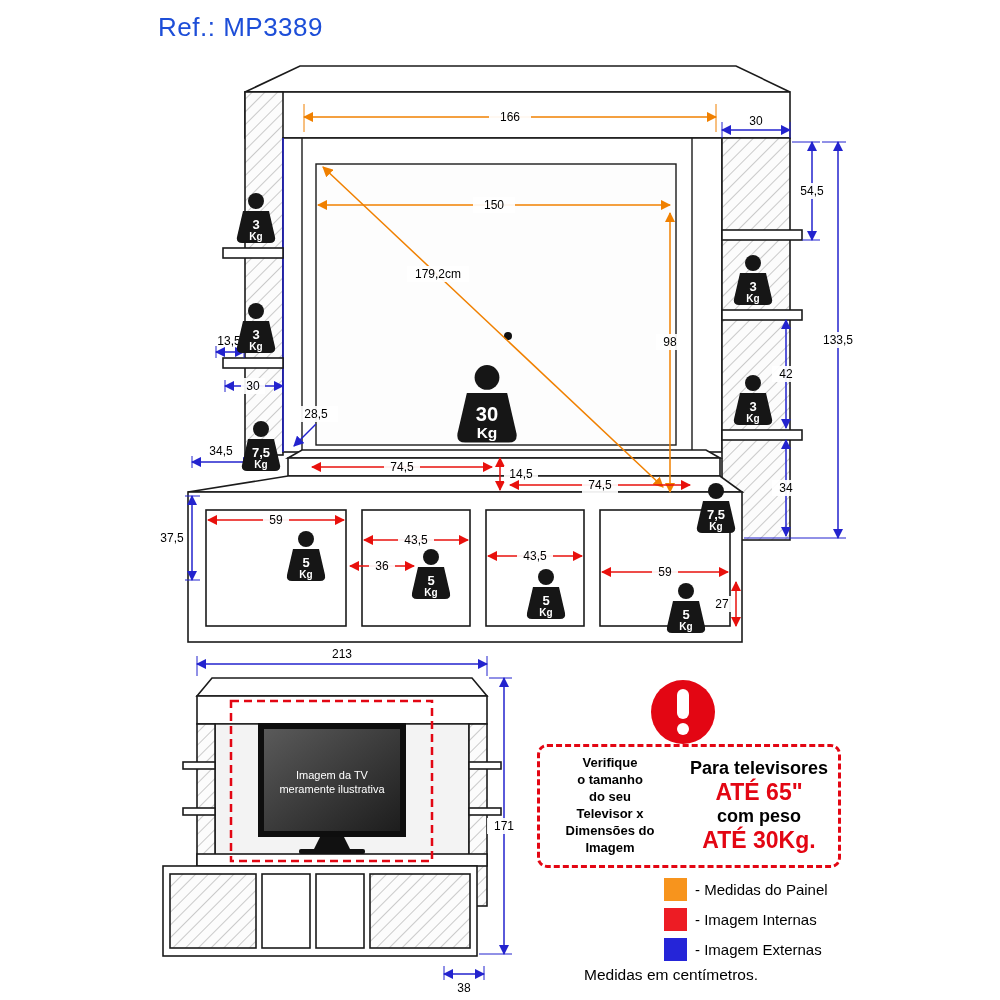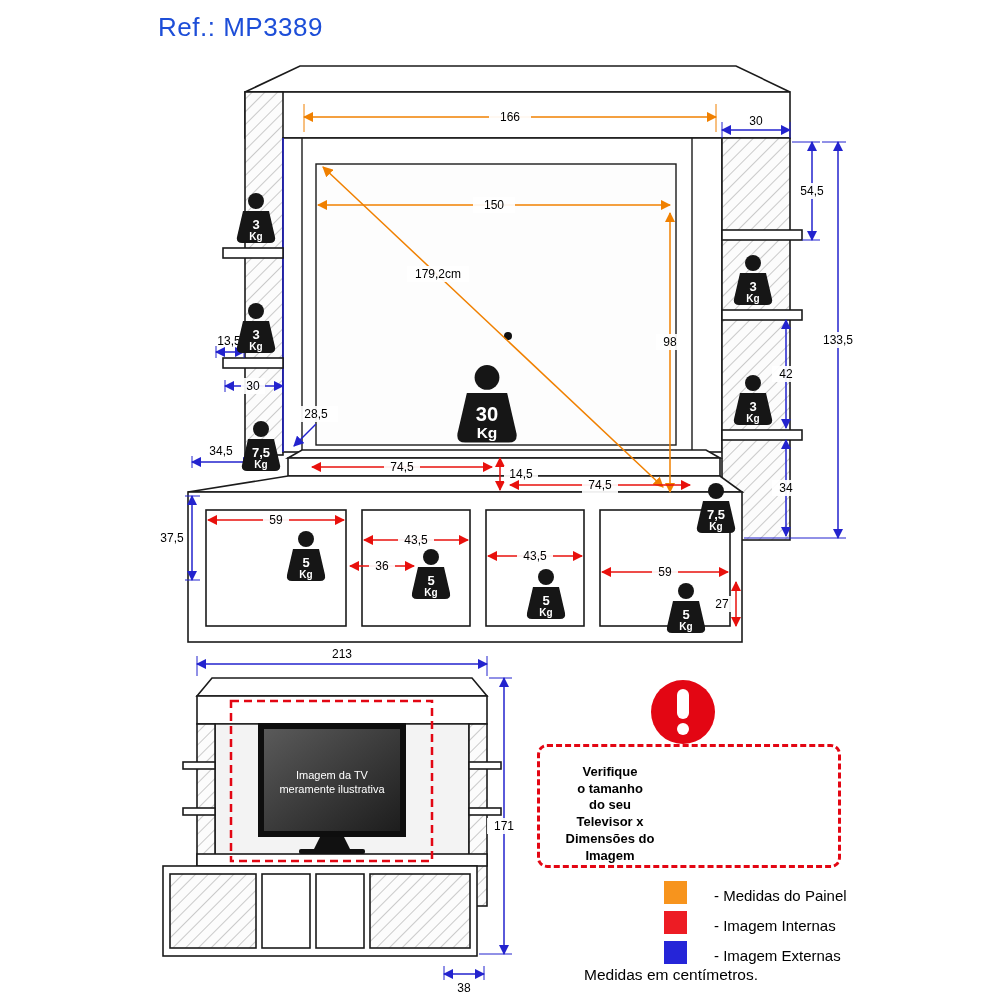--- a/index.html
+++ b/index.html
@@ -20,28 +20,28 @@
   .dim{font-size:12px;fill:#000;text-anchor:middle;}
   .wfill{fill:#161616;}
   .wv{font-size:13px;font-weight:bold;fill:#fff;text-anchor:middle;}
   .wu{font-size:10px;font-weight:bold;fill:#fff;text-anchor:middle;}
   .tvtxt{font-size:11px;fill:#fff;text-anchor:middle;}
   .dashed-tv{fill:none;stroke:#E30613;stroke-width:2.5;stroke-dasharray:8 5;}
 
   .warn-circle{left:651px;top:680px;width:64px;height:64px;background:#e30613;border-radius:50%;z-index:3;}
   .warn-bar{position:absolute;left:26px;top:9px;width:12px;height:30px;background:#fff;border-radius:6px;}
   .warn-dot{position:absolute;left:26px;top:43px;width:12px;height:12px;background:#fff;border-radius:50%;}
-  .warn-box{left:537px;top:744px;width:298px;height:118px;border:3px dashed #e30613;border-radius:10px;display:flex;align-items:flex-end;z-index:2;}
+  .warn-box{left:537px;top:744px;width:298px;height:118px;border:3px dashed #e30613;border-radius:10px;display:flex;align-items:center;z-index:2;}
   .warn-left{width:47%;text-align:center;font-size:13px;font-weight:bold;color:#000;line-height:1.3;}
   .warn-right{width:53%;text-align:center;font-weight:bold;color:#000;line-height:1.18;}
   .warn-right .big{font-size:18px;}
   .warn-right .red{font-size:23px;color:#e30613;}
 
   .legend{left:664px;top:874px;z-index:2;}
-  .legend-row{display:flex;align-items:flex-end;height:30px;gap:19px;}
+  .legend-row{display:flex;align-items:center;height:30px;}
   .sq{width:23px;height:23px;margin-right:8px;flex:0 0 auto;}
   .sq-o{background:#F7941D;}
   .sq-r{background:#ED1C24;}
   .sq-b{background:#2525D8;}
   .legend-label{font-size:15px;font-weight:500;color:#000;white-space:nowrap;}
   #footer-note{left:584px;top:966px;font-size:15.5px;color:#000;}
 </style>
 </head>
 <body>
 
@@ -347,20 +347,26 @@
 </div>
 
 <div class="abs warn-box">
   <div class="warn-left">
     <div>Verifique</div>
     <div>o tamanho</div>
     <div>do seu</div>
     <div>Televisor x</div>
     <div>Dimensões do Imagem</div>
   </div>
+  <div class="warn-right">
+    <div class="big">Para televisores</div>
+    <div class="red">ATÉ 65"</div>
+    <div class="big">com peso</div>
+    <div class="red">ATÉ 30Kg.</div>
+  </div>
 </div>
 
 <div class="abs legend">
   <div class="legend-row">
     <span class="sq sq-o"></span>
     <span class="legend-label">- Medidas do Painel</span>
   </div>
   <div class="legend-row">
     <span class="sq sq-r"></span>
     <span class="legend-label">- Imagem Internas</span>

